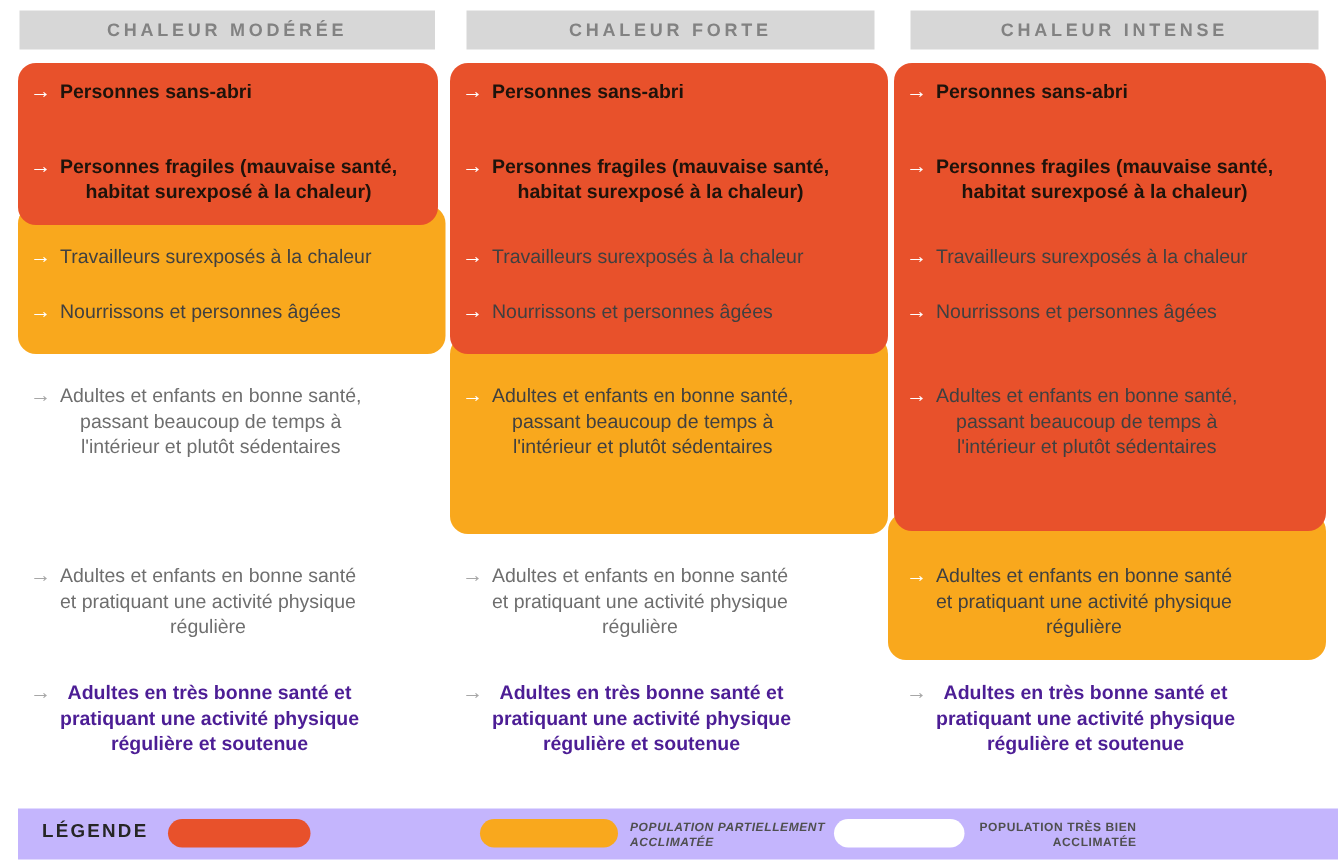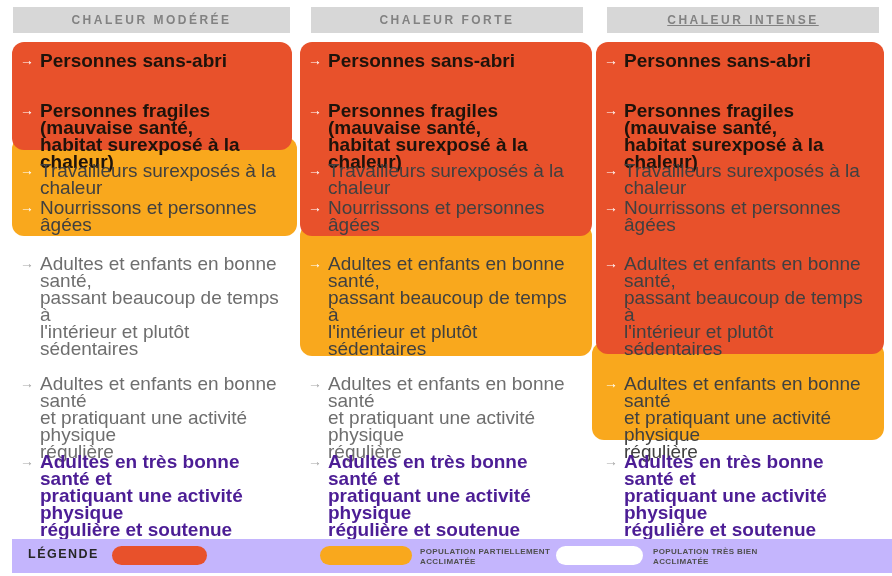--- a/index.html
+++ b/index.html
@@ -8,35 +8,35 @@
     font-family:"Liberation Sans","DejaVu Sans",sans-serif;
   }
   
   .colhead{
     position:absolute;top:7px;height:26px;background:#D7D7D7;
     display:flex;align-items:center;justify-content:center;
     font-size:12px;font-weight:700;letter-spacing:2.5px;color:#828282;
   }
   #h1{left:13px;width:277px;}
   #h2{left:311px;width:272px;}
-  #h3{left:607px;width:272px;text-decoration:underline;}
+  #h3{left:607px;width:272px;}
   
   .zone{position:absolute;border-radius:12px;}
   .zone.red{background:#E8512B;z-index:2;}
   .zone.orange{background:#F9A81D;z-index:1;}
   #z1-red   {left:12px; top:42px;  width:280px;height:108px;}
   #z1-orange{left:12px; top:137px; width:285px;height:99px;}
   #z2-red   {left:300px;top:42px;  width:292px;height:194px;}
   #z2-orange{left:300px;top:224px; width:292px;height:132px;}
   #z3-red   {left:596px;top:42px;  width:288px;height:312px;}
   #z3-orange{left:592px;top:342px; width:292px;height:98px;}
   
   .row{position:absolute;z-index:3;display:flex;align-items:flex-start;width:272px;}
   .arrow{flex:0 0 auto;margin-right:6px;font-size:14px;line-height:17px;}
-  .txt{font-size:19px;line-height:17px;white-space:pre-line;}
+  .txt{font-size:13px;line-height:17px;white-space:pre-line;text-align:center;}
   .c1{left:20px;} .c2{left:308px;} .c3{left:604px;}
   .r1{top:52px;} .r2{top:102px;} .r3{top:162px;} .r4{top:199px;}
   .r5{top:255px;} .r6{top:375px;} .r7{top:453px;}
   .bold .txt{font-weight:700;}
   .on-color .arrow{color:#ffffff;font-weight:700;}
   .on-color .txt{color:#404040;}
   .on-color.bold .txt{color:#1e130b;}
   .on-white .arrow{color:#a7a7a7;}
   .on-white .txt{color:#6e6e6e;}
   .on-white.bold .txt{color:#4c1d95;}
@@ -49,21 +49,21 @@
     letter-spacing:1.5px;color:#262626;
   }
   .pill{position:absolute;top:7px;height:19px;border-radius:10px;}
   #pill-0{left:100px;width:95px;background:#E8512B;}
   #pill-1{left:308px;width:92px;background:#F9A81D;}
   #pill-2{left:544px;width:87px;background:#FFFFFF;}
   .pill-label{
     position:absolute;top:8px;font-size:8px;line-height:9.5px;letter-spacing:0.4px;
     color:#4f4f4f;white-space:pre-line;font-weight:700;
   }
-  #plabel-0{left:200px;margin-top:35px;} #plabel-1{left:408px;} #plabel-2{left:641px;}
+  #plabel-0{left:200px;margin-top:35px;} #plabel-1{left:408px;font-style:italic;} #plabel-2{left:641px;text-align:right;}
 </style>
 </head>
 <body>
 
 <div id="canvas">
 
   <div id="h1" class="colhead">CHALEUR MODÉRÉE</div>
   <div id="h2" class="colhead">CHALEUR FORTE</div>
   <div id="h3" class="colhead">CHALEUR INTENSE</div>
 

